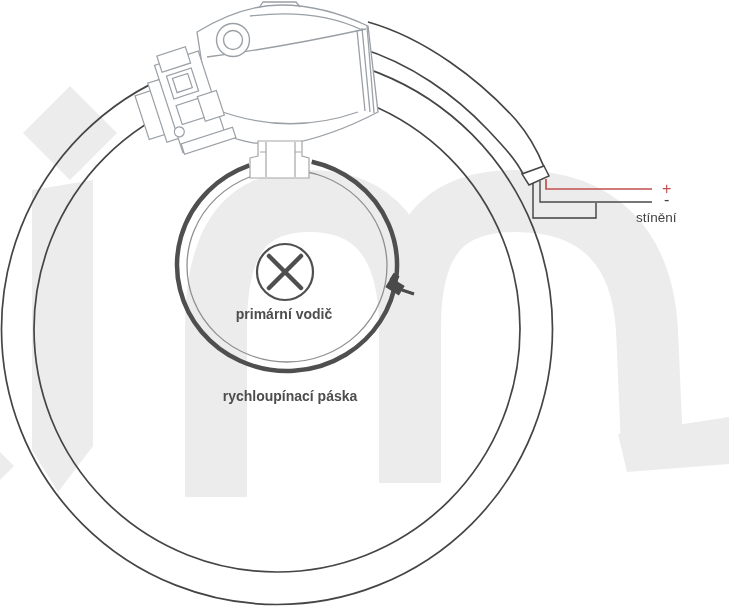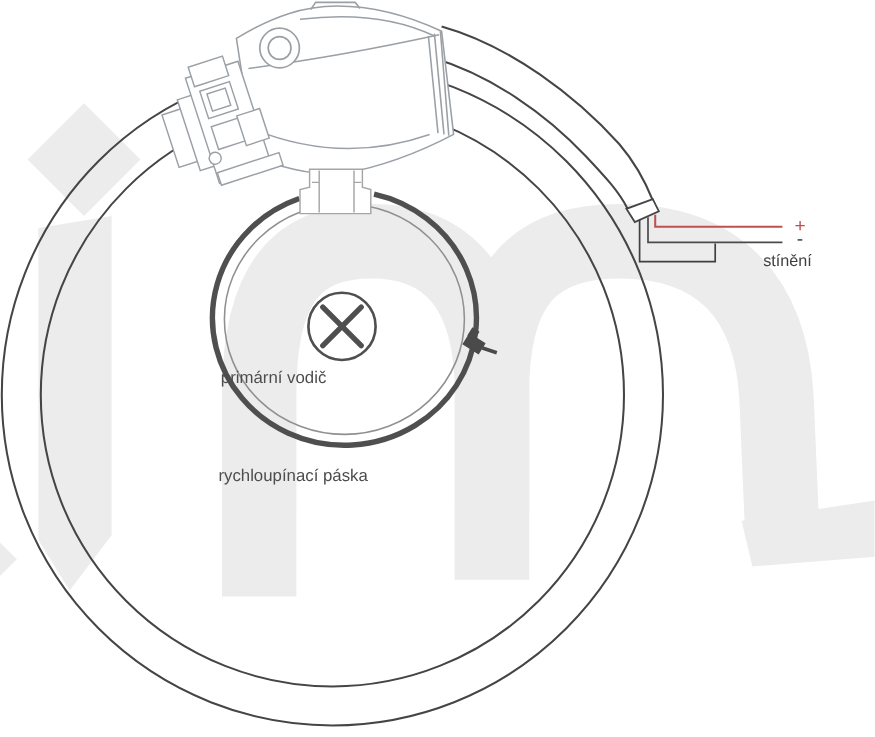--- a/index.html
+++ b/index.html
@@ -12,21 +12,21 @@
   }
   #stage svg{position:absolute;left:0;top:0;}
   .lbl{
     position:absolute;
     color:#4d4d4d;
     font-size:14px;
     line-height:1.1;
     white-space:nowrap;
     background:transparent;
   }
-  .lbl.center{}
+  .lbl.center{text-align:center;font-weight:bold;}
   #lbl-shield{font-size:13.5px;color:#3f3f3f;margin-left:32px;}
   #lbl-plus{color:#c0504d;font-size:16px;}
   #lbl-minus{color:#404040;font-size:16px;}
 </style>
 </head>
 <body>
 
 <div id="stage">
 
   <svg width="729" height="614" viewBox="0 0 729 614">
@@ -104,20 +104,20 @@
     </g>
 
     <g fill="#ffffff" stroke="#9aa0a6" stroke-width="1.4">
       <circle cx="233" cy="40" r="16.5"></circle>
       <circle cx="233" cy="40" r="9.5"></circle>
     </g>
   </svg>
 
   <div class="lbl center" id="lbl-primary" style="left:184px;top:307px;width:200px;">primární vodič</div>
 
-  <div class="lbl center" id="lbl-strap" style="left:182px;top:389px;width:240px;">rychloupínací páska</div>
+  <div class="lbl center" id="lbl-strap" style="left:170px;top:389px;width:240px;">rychloupínací páska</div>
 
   <div class="lbl" id="lbl-shield" style="left:604px;top:211px;">stínění</div>
 
   <div class="lbl" id="lbl-plus" style="left:662px;top:180px;">+</div>
 
   <div class="lbl" id="lbl-minus" style="left:664px;top:191px;">-</div>
 </div>
 
 </body></html>

